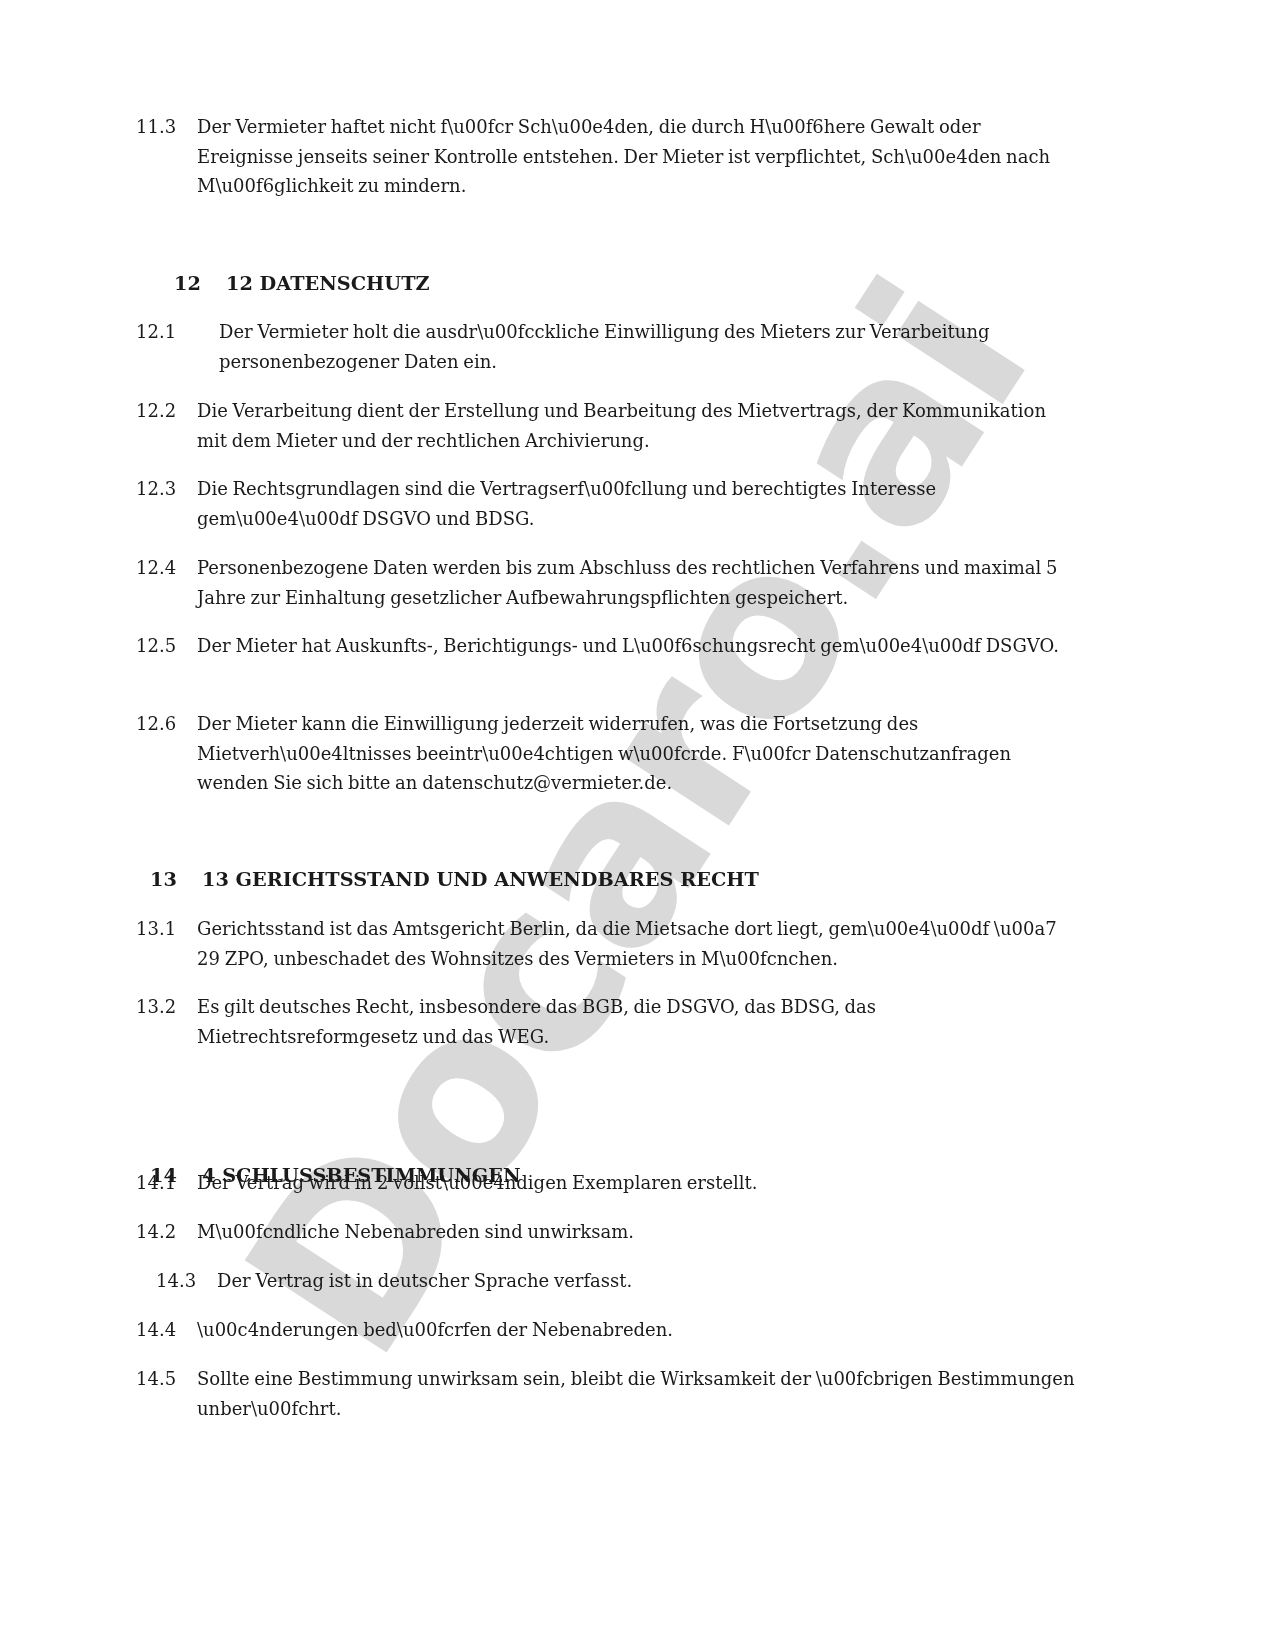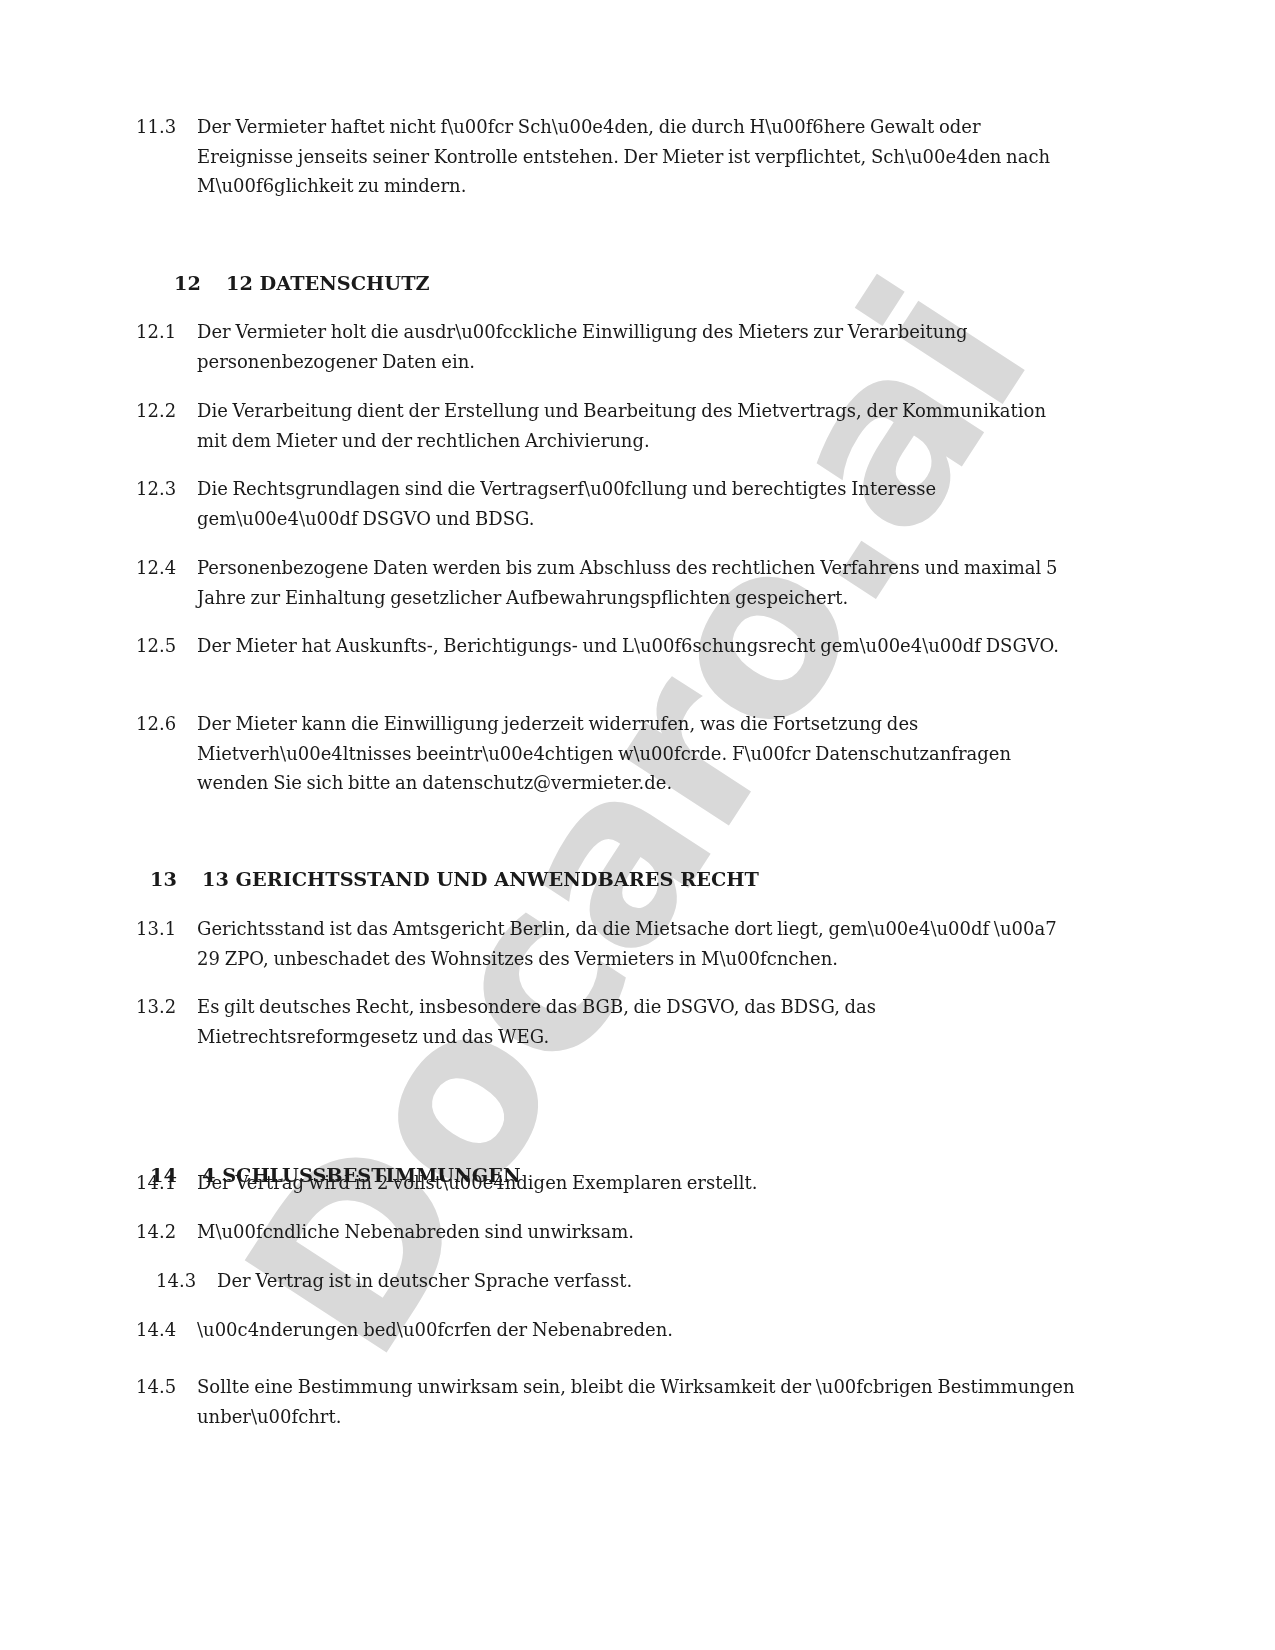--- a/index.html
+++ b/index.html
@@ -76,21 +76,21 @@
   <div class="clause" style="top:112px;">
     <span class="num">11.3</span>
     <span class="text">Der Vermieter haftet nicht f\u00fcr Sch\u00e4den, die durch H\u00f6here Gewalt oder Ereignisse jenseits seiner Kontrolle entstehen. Der Mieter ist verpflichtet, Sch\u00e4den nach M\u00f6glichkeit zu mindern.</span>
   </div>
 
   <div class="heading" style="top:269px;margin-left:24px;">
     <span class="num">12</span>
     <span>12 DATENSCHUTZ</span>
   </div>
 
-  <div class="clause" style="top:317px;">
+  <div class="clause" style="top:317px;gap:22px;">
     <span class="num">12.1</span>
     <span class="text">Der Vermieter holt die ausdr\u00fcckliche Einwilligung des Mieters zur Verarbeitung personenbezogener Daten ein.</span>
   </div>
   <div class="clause" style="top:396px;">
     <span class="num">12.2</span>
     <span class="text">Die Verarbeitung dient der Erstellung und Bearbeitung des Mietvertrags, der Kommunikation mit dem Mieter und der rechtlichen Archivierung.</span>
   </div>
   <div class="clause" style="top:474px;">
     <span class="num">12.3</span>
     <span class="text">Die Rechtsgrundlagen sind die Vertragserf\u00fcllung und berechtigtes Interesse gem\u00e4\u00df DSGVO und BDSG.</span>
@@ -136,18 +136,18 @@
     <span class="text">M\u00fcndliche Nebenabreden sind unwirksam.</span>
   </div>
   <div class="clause" style="top:1266px;margin-left:20px;">
     <span class="num">14.3</span>
     <span class="text">Der Vertrag ist in deutscher Sprache verfasst.</span>
   </div>
   <div class="clause" style="top:1315px;">
     <span class="num">14.4</span>
     <span class="text">\u00c4nderungen bed\u00fcrfen der Nebenabreden.</span>
   </div>
-  <div class="clause" style="top:1364px;margin-top:8px;">
+  <div class="clause" style="top:1364px;">
     <span class="num">14.5</span>
     <span class="text">Sollte eine Bestimmung unwirksam sein, bleibt die Wirksamkeit der \u00fcbrigen Bestimmungen unber\u00fchrt.</span>
   </div>
 
 </div>
 
 </body></html>

